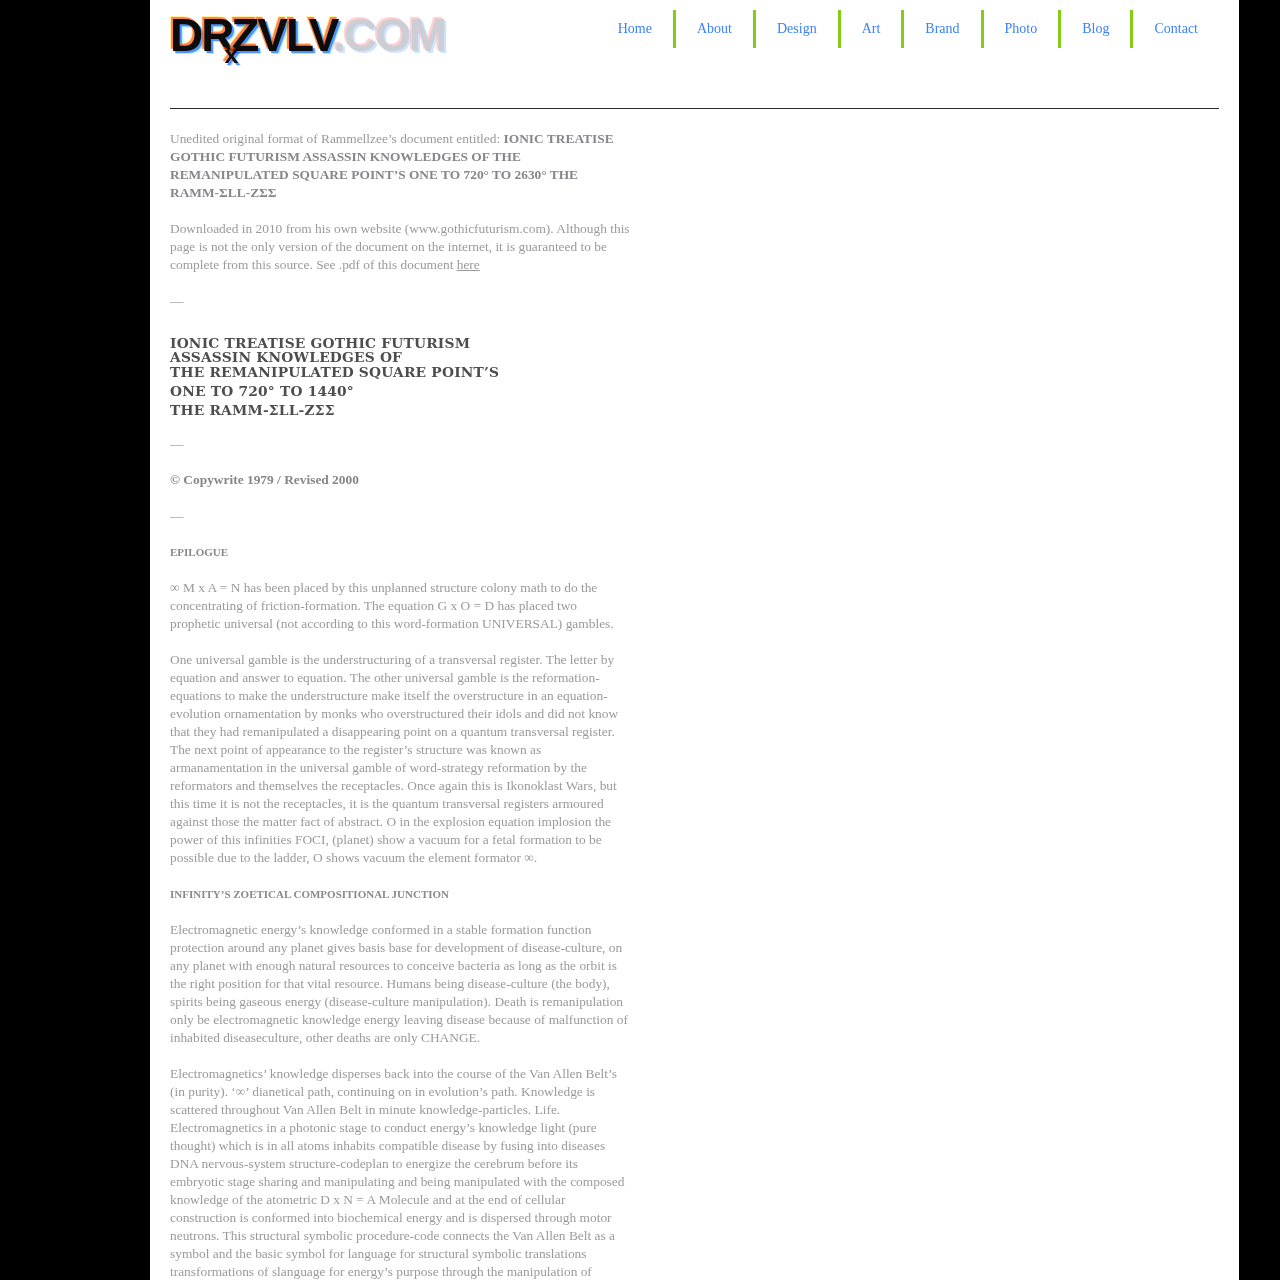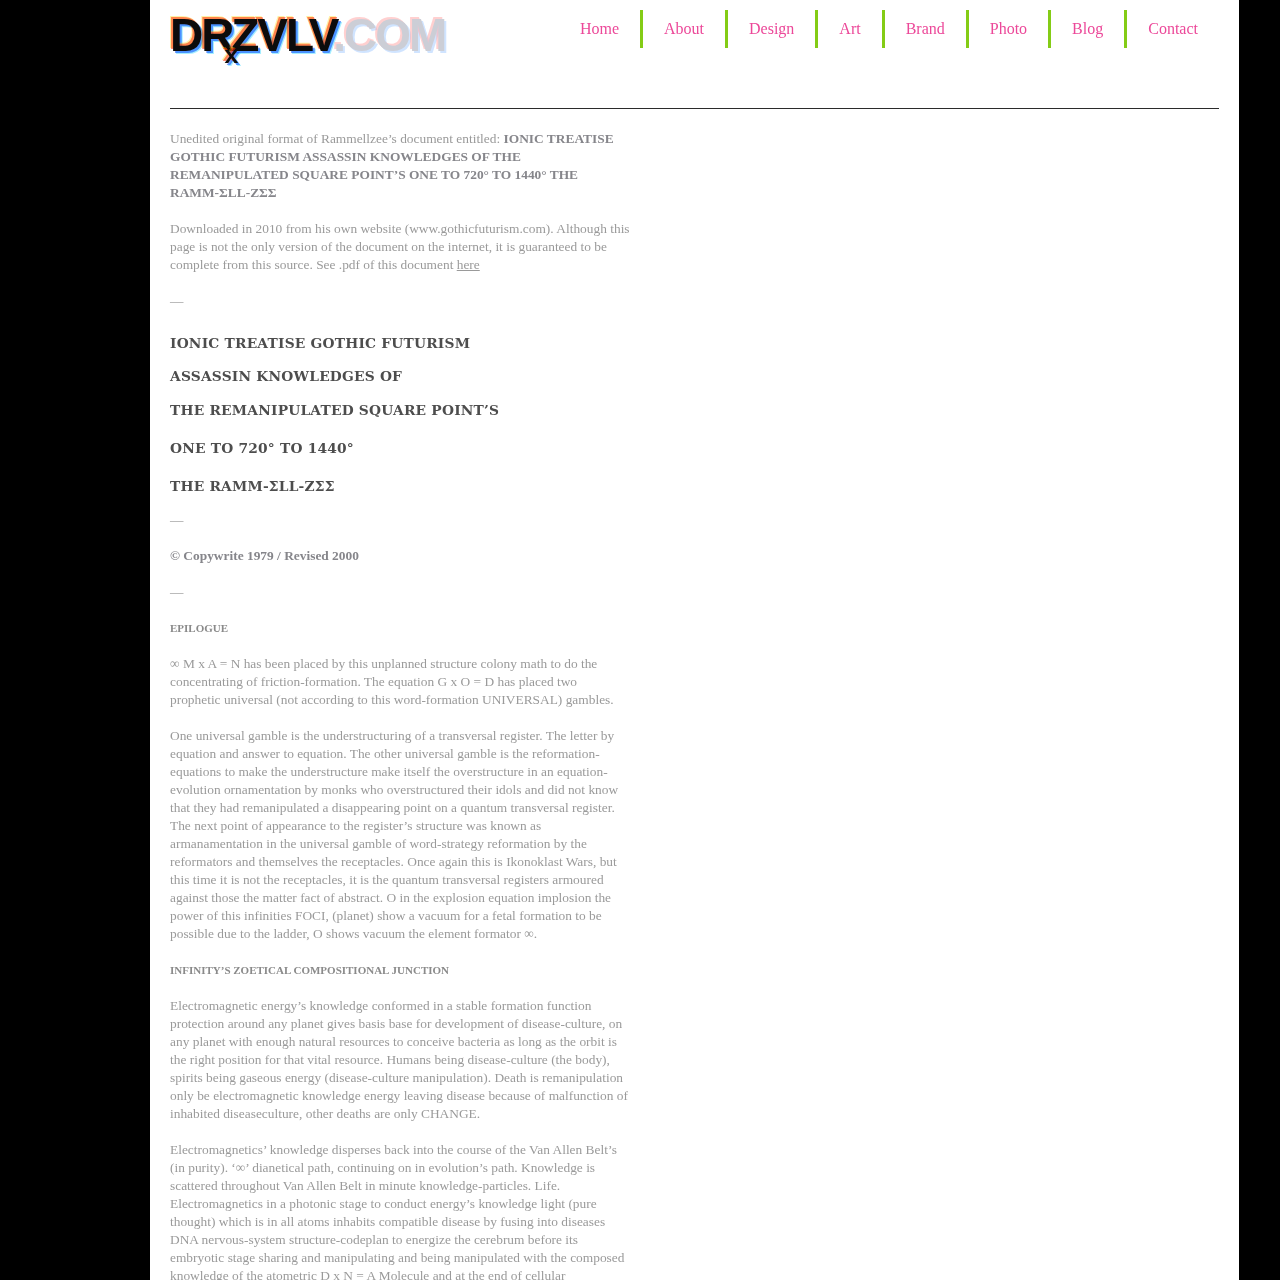--- a/index.html
+++ b/index.html
@@ -50,22 +50,22 @@
     text-shadow:
       -2px -2px 0 rgba(255,170,170,0.55),
        2px  2px 0 rgba(170,205,255,0.55);
   }
 
   .nav { display:flex; margin-top:1px; }
   .nav-item {
     display:block;
     padding:0 21px;
     line-height:38px;
-    font-size:16px;
-    color:#ec4899;
+    font-size:14px;
+    color:#3b82f6;
     text-decoration:none;
     cursor:pointer;
   }
   .nav-item + .nav-item { border-left:3px solid #84cc16; }
 
   .rule {
     border:none;
     border-top:1px solid #2b2b2b;
     margin:39px 0 0 0;
   }
@@ -99,25 +99,25 @@
     font-family:"DejaVu Serif", serif;
     font-weight:bold;
     color:#4d4d4d;
     letter-spacing:0.2px;
   }
   .doc-title {
     font-size:13.8px;
     line-height:14.3px;
     margin:26px 0 0 0;
   }
-  .doc-title .tl { display:block;margin-top:19px; }
+  .doc-title .tl { display:block; }
   .doc-sub {
     font-size:13.8px;
     line-height:14.3px;
-    margin:24px 0 0 0;
+    margin:5px 0 0 0;
   }
 </style>
 </head>
 <body>
 
 <div class="page">
 
   <header class="site-header">
     <div class="logo">
       <span>DR</span><span class="lg-x">x</span><span>ZVLV</span><span class="lg-tld">.COM</span>
@@ -131,21 +131,21 @@
       <a class="nav-item">Photo</a>
       <a class="nav-item">Blog</a>
       <a class="nav-item">Contact</a>
     </nav>
   </header>
 
   <hr class="rule">
 
   <article class="doc">
 
-    <p><span>Unedited original format of Rammellzee’s document entitled: </span><strong>IONIC TREATISE GOTHIC FUTURISM ASSASSIN KNOWLEDGES OF THE REMANIPULATED SQUARE POINT’S ONE TO 720° TO 1440° THE RAMM-ΣLL-ZΣΣ</strong></p>
+    <p><span>Unedited original format of Rammellzee’s document entitled: </span><strong>IONIC TREATISE GOTHIC FUTURISM ASSASSIN KNOWLEDGES OF THE REMANIPULATED SQUARE POINT’S ONE TO 720° TO 2630° THE RAMM-ΣLL-ZΣΣ</strong></p>
 
     <p><span>Downloaded in 2010 from his own website (www.gothicfuturism.com). Although this page is not the only version of the document on the internet, it is guaranteed to be complete from this source. See .pdf of this document </span><a class="link">here</a></p>
 
     <p class="dash">—</p>
 
     <h1 class="doc-title">
       <span class="tl">IONIC TREATISE GOTHIC FUTURISM</span>
       <span class="tl">ASSASSIN KNOWLEDGES OF</span>
       <span class="tl">THE REMANIPULATED SQUARE POINT’S</span>
     </h1>

